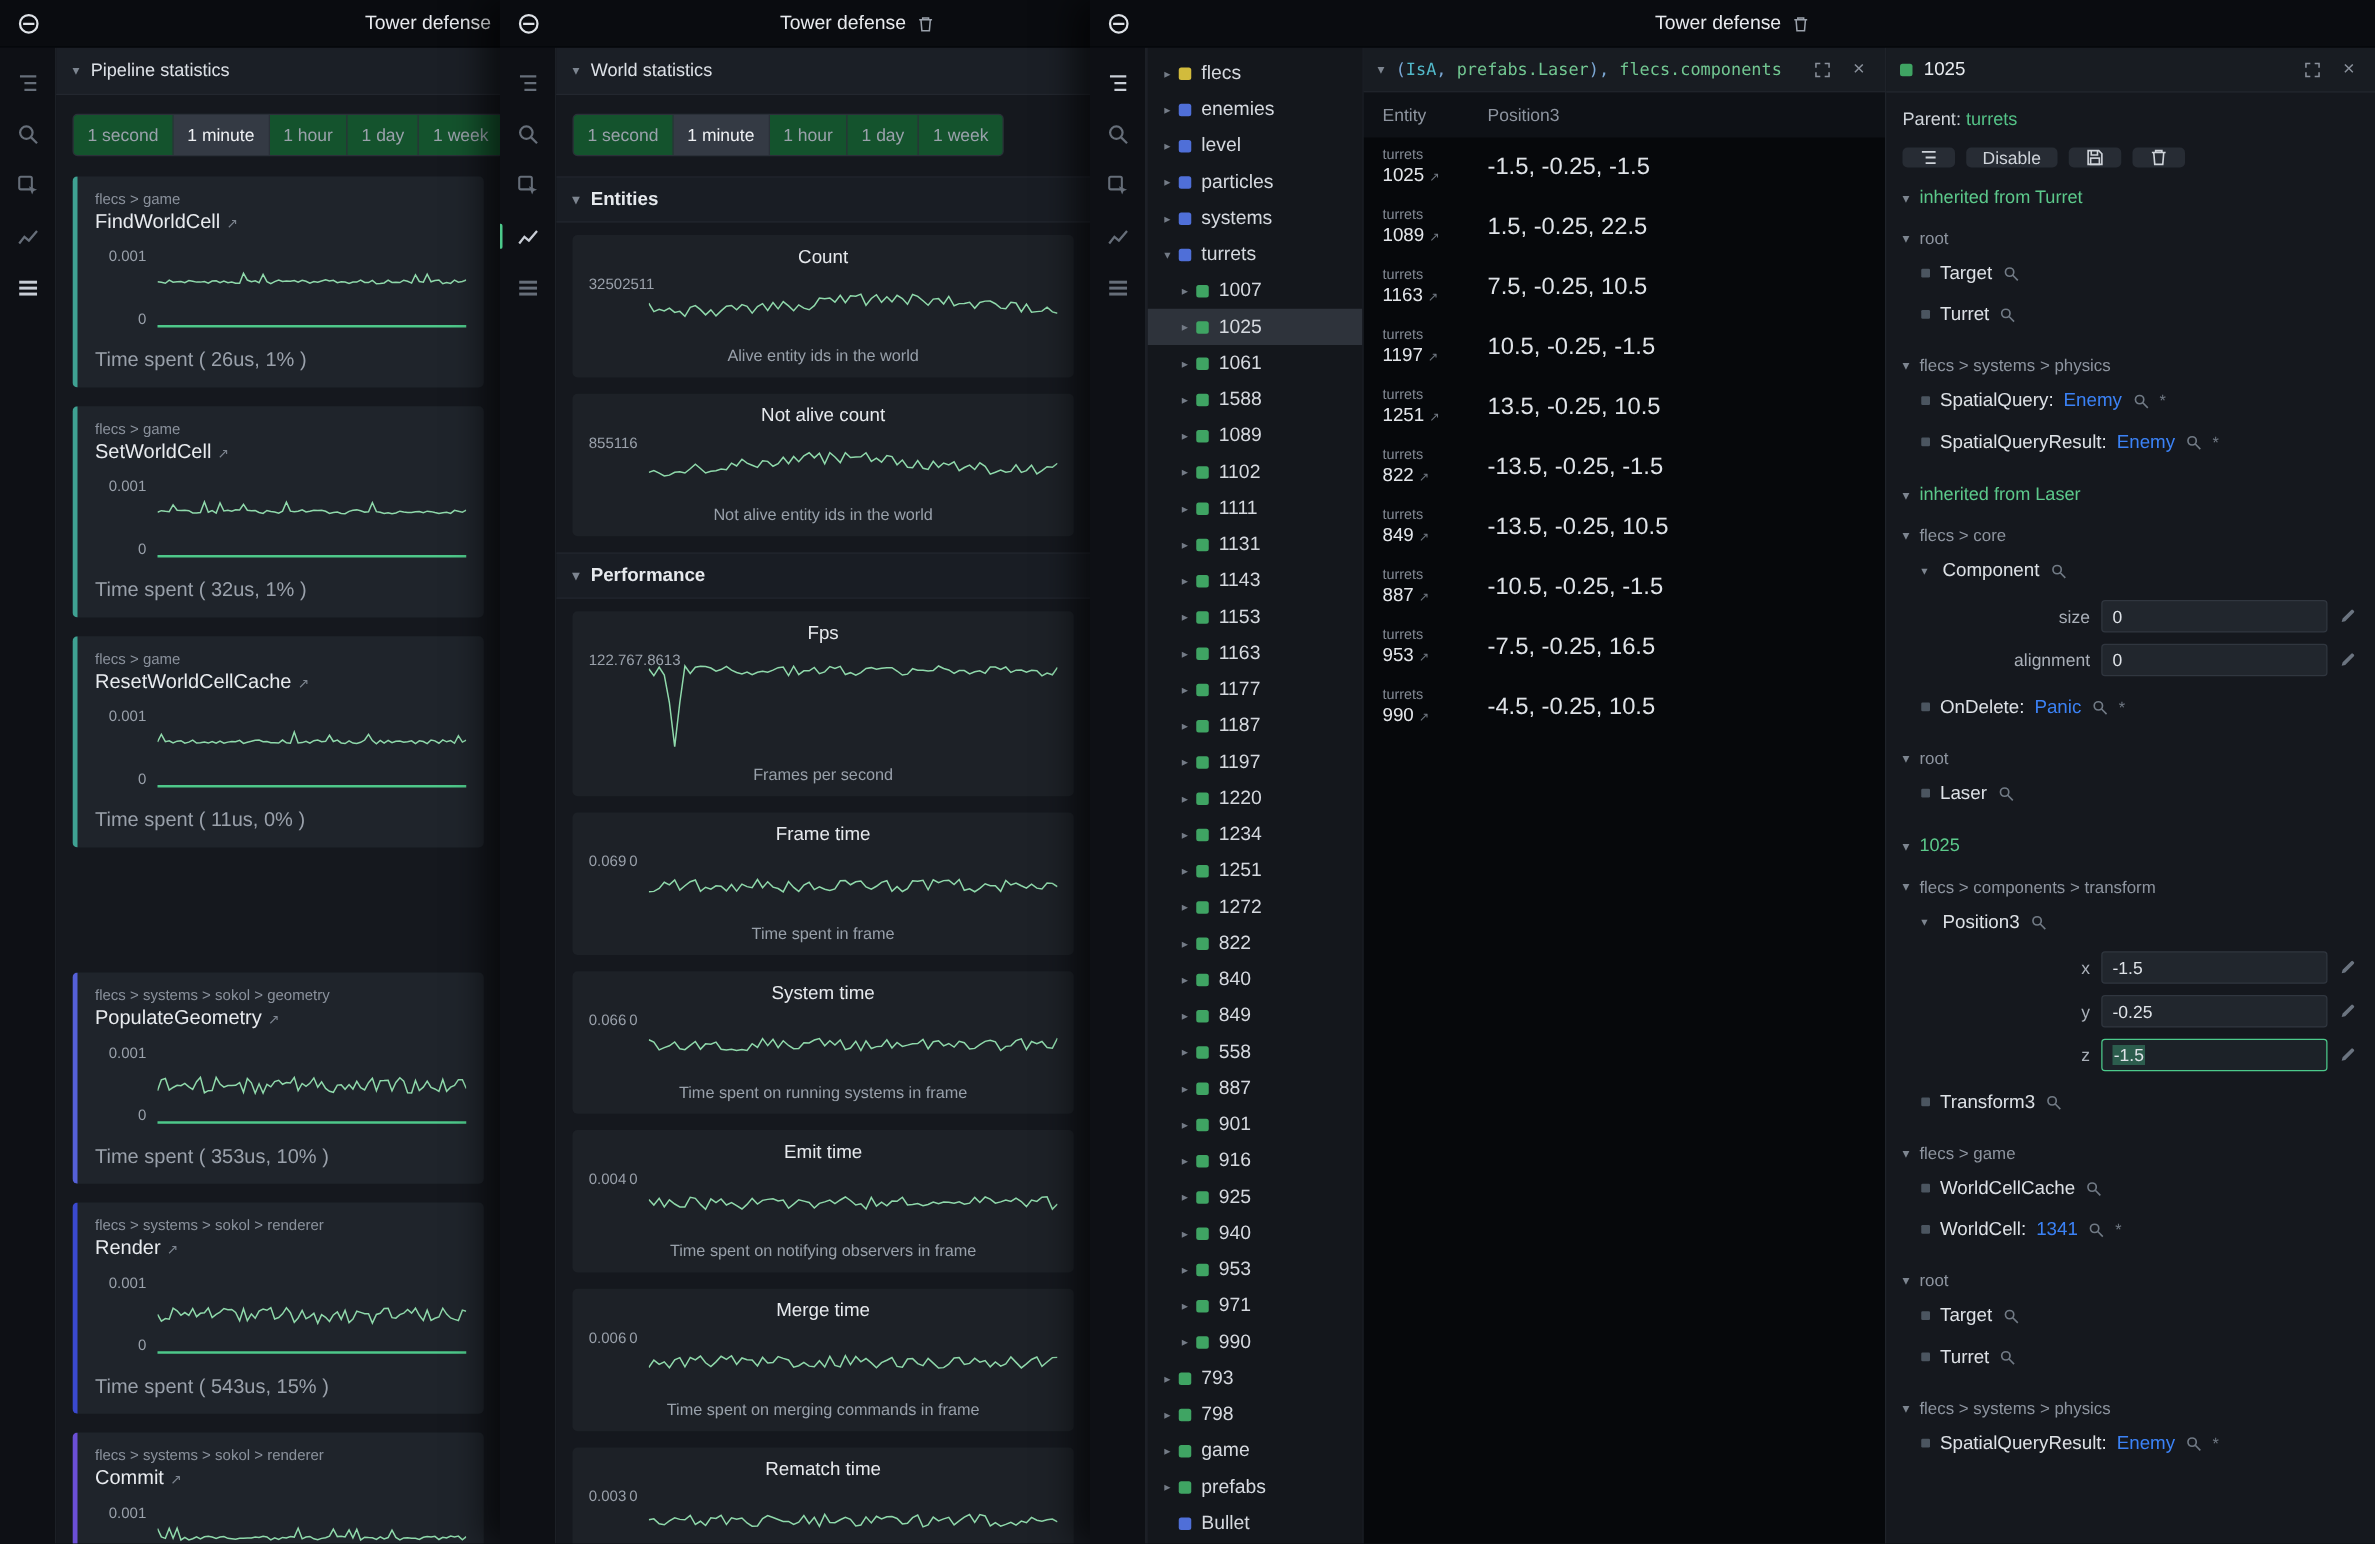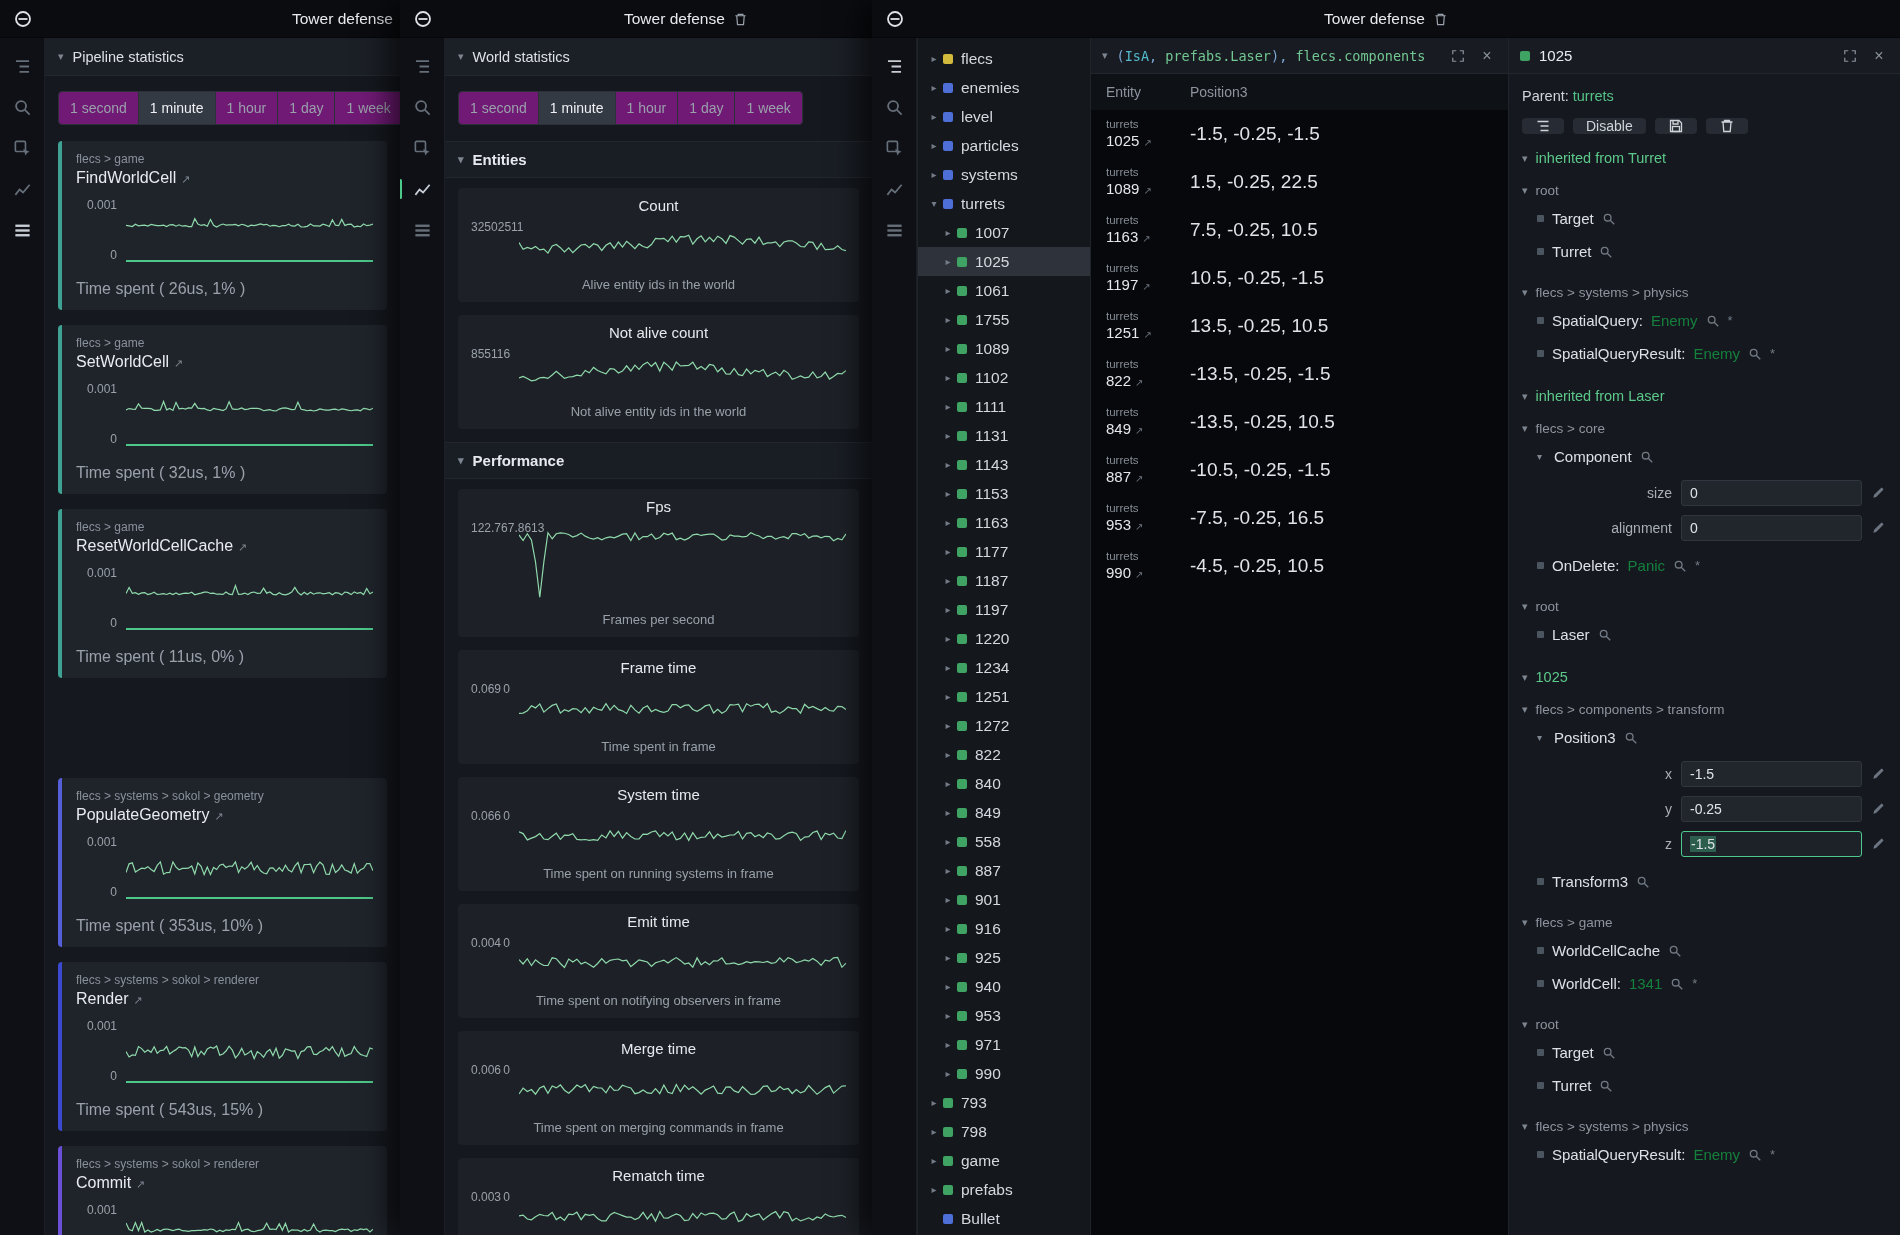--- a/index.html
+++ b/index.html
@@ -29,21 +29,21 @@
   .icon-btn svg{width:19px;height:19px}
   .icon-btn.active{color:#c9ced6}
   .icon-btn.ind::before{content:"";position:absolute;left:-7px;top:6px;width:3px;height:20px;background:#4cc98b;border-radius:2px}
 
   .panel{flex:1;display:flex;flex-direction:column;min-width:0;background:#15181e}
   .panel-head{height:38px;flex:0 0 38px;display:flex;align-items:center;gap:9px;padding:0 13px;
     background:#1b1f26;border-bottom:1px solid #23272f;color:#dde1e7;font-size:14.5px}
   .caret{color:#7d8590;font-size:11px;flex:0 0 auto}
 
   .tabs{display:flex;margin:15px 13px 16px;width:max-content;border:1px solid #2b3039;border-radius:4px;
-    overflow:hidden;background:#701a75}
+    overflow:hidden;background:#14532d}
   .tab{padding:8px 11px;font-size:14px;color:#9aa1ab;border-right:1px solid #2b3039;cursor:pointer;white-space:nowrap}
   .tab:last-child{border-right:none}
   .tab.active{background:#343a44;color:#eef0f3}
 
   
   .pl-cards{flex:1;overflow:hidden;padding:0 13px}
   .pl-card{position:relative;background:#1f242b;border-radius:4px;margin-bottom:15px;
     padding:11px 14px 12px 18px;overflow:hidden}
   .pl-card::before{content:"";position:absolute;left:0;top:0;bottom:0;width:4px;background:var(--bar)}
   .pl-gap{height:85px}
@@ -113,21 +113,21 @@
   .insp-toolbar{display:flex;gap:9px;margin-bottom:16px}
   .tool-btn{height:16px;min-width:36px;padding:0 13px;background:#272c34;border-radius:4px;color:#cfd4da;
     display:flex;align-items:center;justify-content:center;font-size:14px;cursor:pointer;gap:6px}
   .tool-btn svg{width:16px;height:16px}
   .sec-head{display:flex;align-items:center;gap:8px;color:#5cc98b;font-size:14.5px;margin:18px 0 4px}
   .sec-head:first-child{margin-top:2px}
   .grp-head{display:flex;align-items:center;gap:8px;color:#8d949f;font-size:13.5px;margin-top:12px;height:24px}
   .comp-row{display:flex;align-items:center;height:33px;font-size:15px;color:#dde1e6;padding-left:15px;gap:8px}
   .comp-bullet{width:7px;height:7px;background:#4b5560;border-radius:1px;flex:0 0 7px}
   .row-caret{color:#7d8590;font-size:10px;width:9px;flex:0 0 9px}
-  .comp-link{color:#15803d;cursor:pointer}
+  .comp-link{color:#3b82f6;cursor:pointer}
   .mini-icon{color:#717a85;display:inline-flex;width:14px;height:14px;cursor:pointer}
   .mini-icon svg{width:14px;height:14px}
   .ref-mark{color:#717a85;font-size:13px;cursor:pointer}
   .fields{padding:2px 0 4px}
   .field-row{display:flex;align-items:center;height:35px;gap:9px;padding-left:30px}
   .field-label{flex:0 0 120px;text-align:right;color:#a9afb8;font-size:14px}
   .field-input{flex:1;height:26px;background:#21262d;border:1px solid #30363f;border-radius:3px;display:flex;
     align-items:center;padding:0 8px;font-size:14px;color:#dfe3e8;min-width:0;cursor:text}
   .field-input.editing{border-color:#4cc98b;background:#1c2228}
   .field-input .sel{background:rgba(70,190,140,.38);padding:0 1px}
@@ -586,21 +586,21 @@
             <span>1025</span>
           </div>
           <div class="tree-row d2">
             <span class="tree-arrow">▸</span>
             <span class="tree-sq sq-green"></span>
             <span>1061</span>
           </div>
           <div class="tree-row d2">
             <span class="tree-arrow">▸</span>
             <span class="tree-sq sq-green"></span>
-            <span>1755</span>
+            <span>1588</span>
           </div>
           <div class="tree-row d2">
             <span class="tree-arrow">▸</span>
             <span class="tree-sq sq-green"></span>
             <span>1089</span>
           </div>
           <div class="tree-row d2">
             <span class="tree-arrow">▸</span>
             <span class="tree-sq sq-green"></span>
             <span>1102</span>

